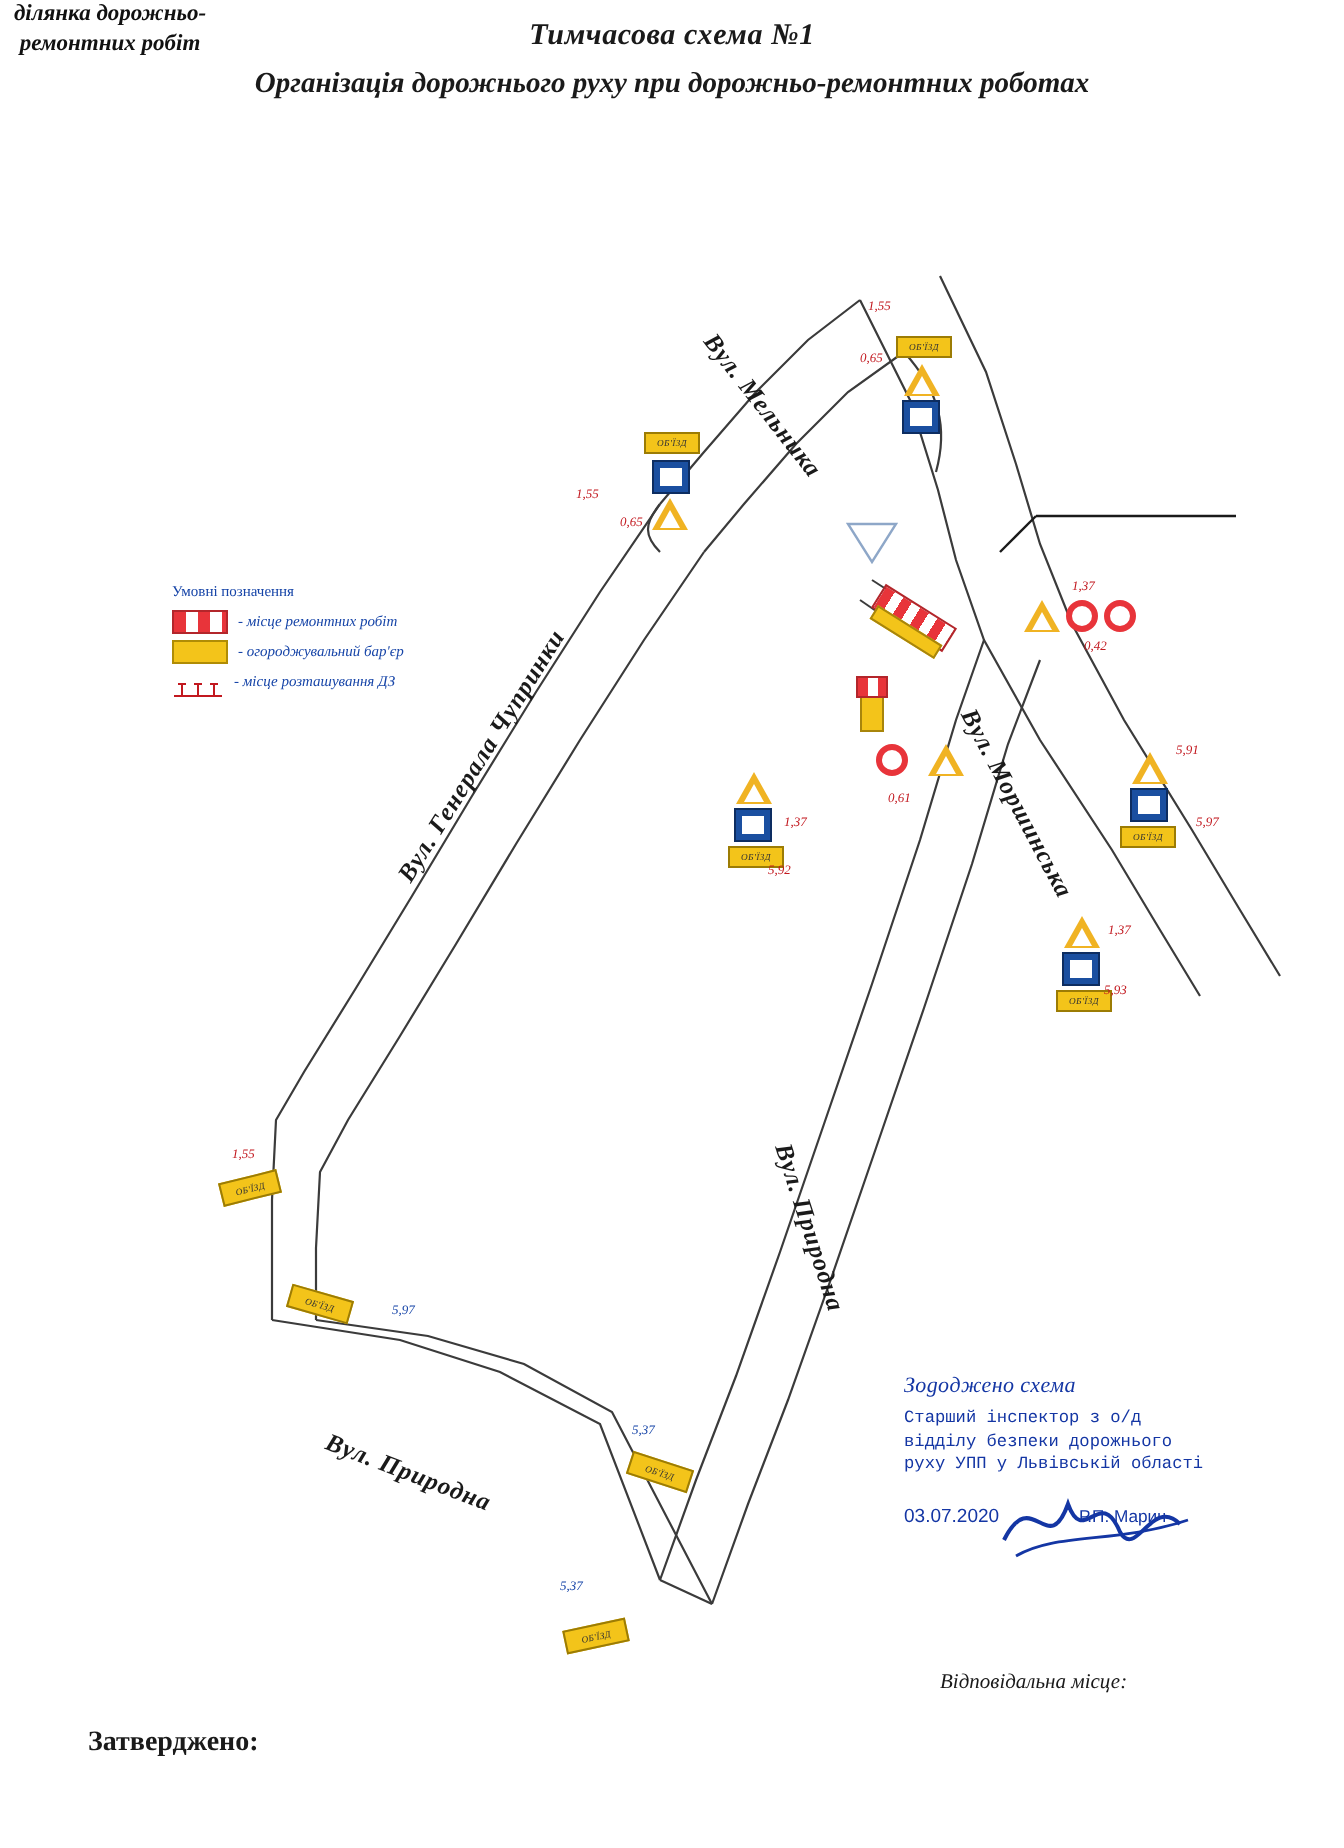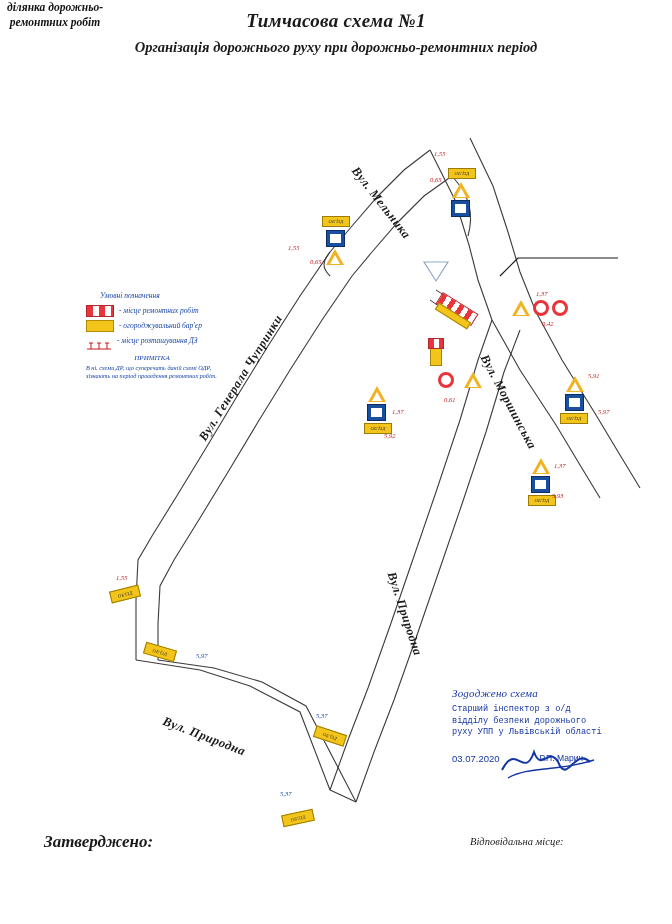--- a/index.html
+++ b/index.html
@@ -13,21 +13,21 @@
   }
   .title-block{
     position:absolute;
     left:0;top:10px;width:672px;
     text-align:center;
   }
   .title-main{
     font-family:"Liberation Serif", serif;
     font-style:italic;
     font-weight:bold;
-    font-size:19px;
+    font-size:15px;
     letter-spacing:.3px;
   }
   .title-sub{
     font-family:"Liberation Serif", serif;
     font-style:italic;
     font-weight:bold;
     font-size:14.5px;
     line-height:19px;
     margin-top:6px;
     padding:0 14px;
@@ -59,25 +59,23 @@
     white-space:normal;
     width:110px;
   }
   .legend{
     position:absolute;
     left:86px;top:291px;
     width:150px;
   }
   .legend-title{
     font-family:"Liberation Serif", serif;
-    font-style:italic;
     font-size:7.5px;
     color:#1745a8;
     margin-bottom:4px;
-    margin-left:14px;
   }
   .legend-row{
     display:flex;
     align-items:center;
     gap:5px;
     height:13px;
     margin-bottom:2px;
   }
   .legend-row .swatch{
     width:26px;height:10px;
@@ -229,42 +227,41 @@
     gap:40px;
     align-items:flex-start;
   }
   .appr-name{
     font-family:"Liberation Sans", sans-serif;
     font-size:8.6px;
     color:#1436a4;
   }
   .footer-left{
     position:absolute;
-    left:44px;top:832px;
-    font-family:"Liberation Serif", serif;
-    font-style:italic;
+    left:44px;top:864px;
+    font-family:"Liberation Serif", serif;
     font-weight:bold;
-    font-size:17px;
+    font-size:14px;
   }
   .footer-right{
     position:absolute;
     left:470px;top:836px;
     font-family:"Liberation Serif", serif;
     font-style:italic;
     font-size:10.5px;
     color:#1a1a1a;
   }
   .rot{transform-origin:0 0;}
 </style>
 </head>
 <body>
 
 <div class="title-block">
   <div class="title-main">Тимчасова схема №1</div>
-  <div class="title-sub">Організація дорожнього руху при дорожньо-ремонтних період</div>
+  <div class="title-sub">Організація дорожнього руху при дорожньо-ремонтних роботах</div>
 </div>
 
 <svg class="canvas" viewBox="0 0 672 924" xmlns="http://www.w3.org/2000/svg">
   <g fill="none" stroke="#3b3b3b" stroke-width="1.1">
 
     <path d="M 430 150 L 455 200 L 469 245 L 478 280 L 492 320 L 520 370 L 556 425 L 580 465 L 600 498"></path>
     <path d="M 470 138 L 493 186 L 508 232 L 520 272 L 536 312 L 562 360 L 596 415 L 620 455 L 640 488"></path>
 
     <path d="M 430 150 L 404 170 L 378 196 L 352 226 L 330 252"></path>
     <path d="M 452 176 L 424 196 L 398 222 L 372 252 L 352 276"></path>
@@ -403,24 +400,20 @@
   </div>
   <div class="legend-row">
     <span class="swatch sw-dz">
       <svg viewBox="0 0 26 10" width="26" height="10">
         <path d="M1 9 H25 M5 9 V3 M13 9 V3 M21 9 V3 M3 3 H7 M11 3 H15 M19 3 H23" stroke="#c2181f" stroke-width="1" fill="none"></path>
       </svg>
     </span>
     <span class="txt">- місце розташування ДЗ</span>
   </div>
 
-  <div class="legend-note">
-    <div class="nt-title">ПРИМІТКА</div>
-    <div class="nt-body">В ні. схеми ДР, що суперечать даній схемі ОДР, зізнають на період проведення ремонтних робіт.</div>
-  </div>
 </div>
 
 <div class="approval">
   <div class="appr-hand">Зogoджено схема</div>
   <div class="appr-text">Старший інспектор з о/д</div>
   <div class="appr-text" style="margin-top:0">відділу безпеки дорожнього</div>
   <div class="appr-text" style="margin-top:0">руху УПП у Львівській області</div>
   <div class="appr-date">
     <span>03.07.2020</span>
     <span class="appr-name">Р.П. Марич</span>

